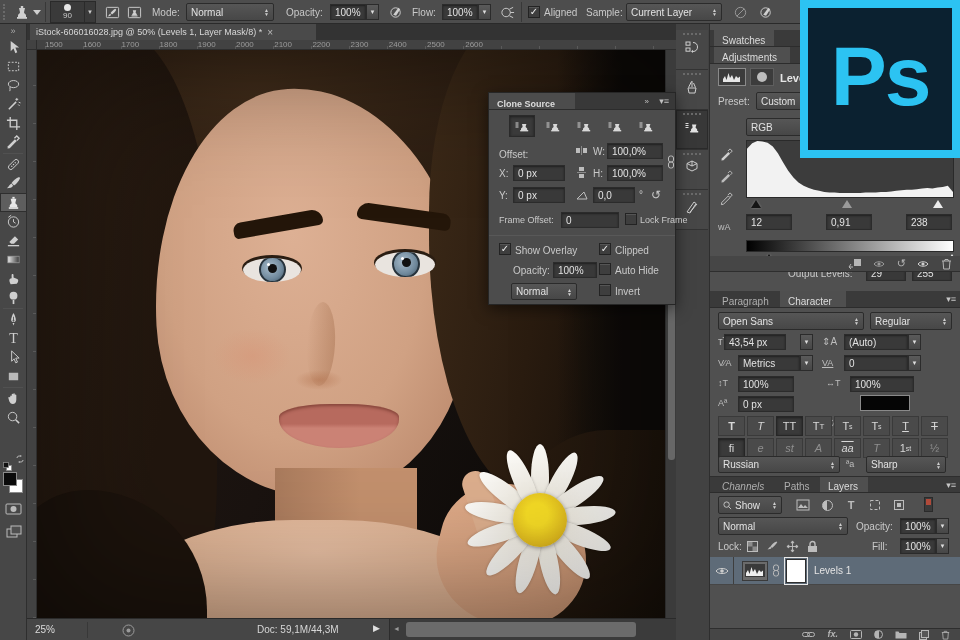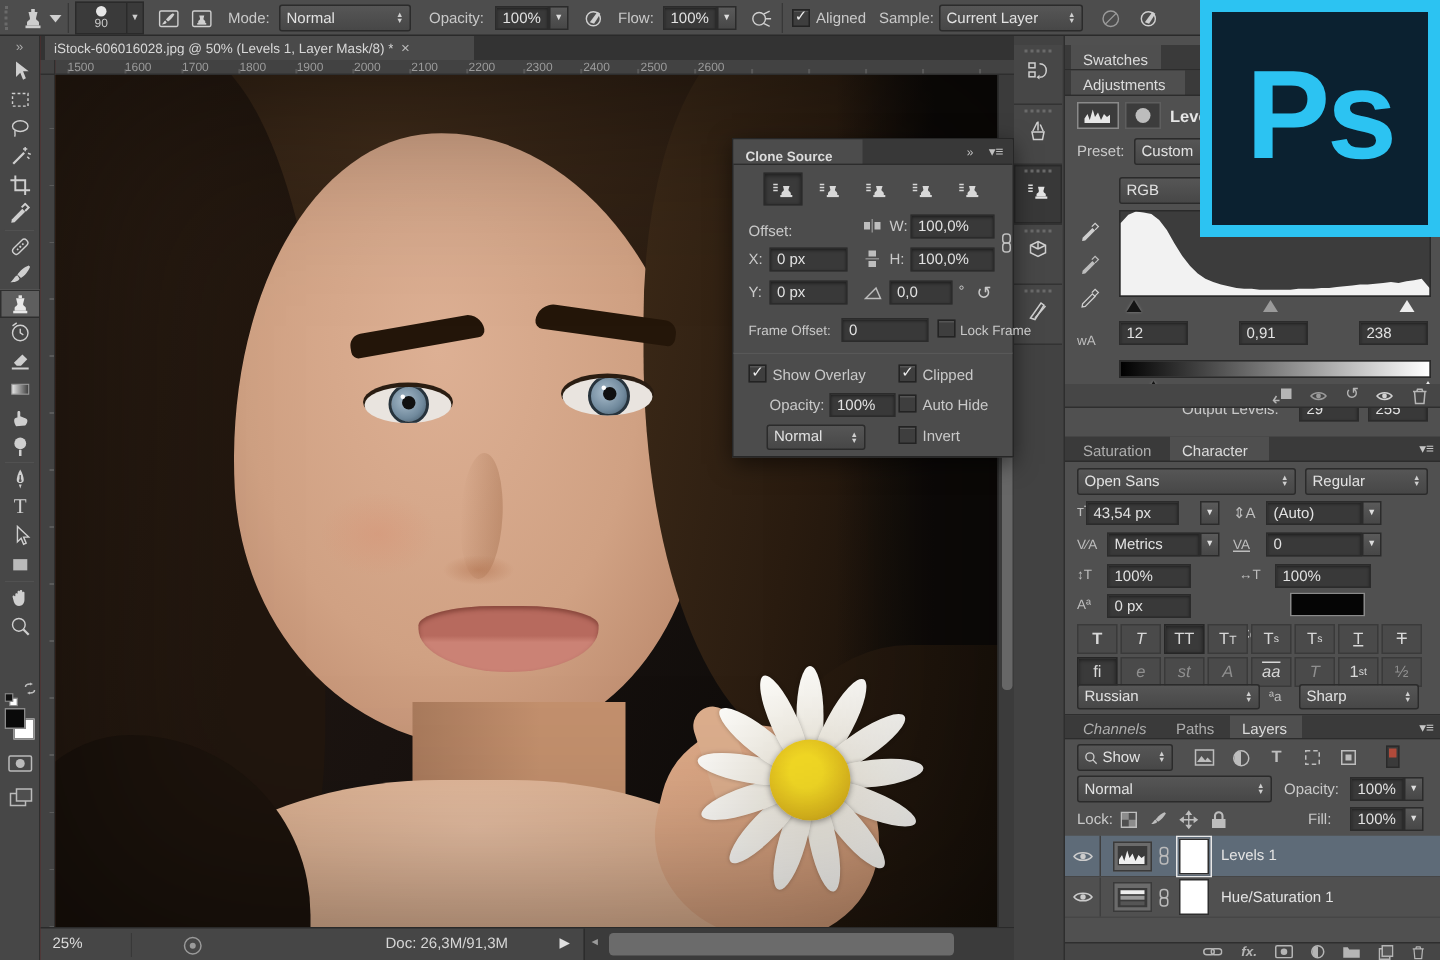--- a/index.html
+++ b/index.html
@@ -380,21 +380,21 @@
 
     <div class="abs" style="left:0;top:594px;width:649px;height:22px;background:#464646;border-top:1px solid #2a2a2a;display:block;">
       <span class="abs lbl" style="left:8px;top:5px;color:#dcdcdc;">25%</span>
       <div class="abs sep" style="left:60px;top:3px;height:16px;"></div>
       <div class="abs icnbtn" style="left:94px;top:4px;width:14px;height:14px;">
           <svg width="13" height="13" viewBox="0 0 13 13">
             <circle cx="6.5" cy="6.5" r="5.5" fill="none" stroke="#9a9a9a"></circle>
             <circle cx="6.5" cy="6.5" r="2" fill="#9a9a9a"></circle>
           </svg>
         </div>
-      <span class="abs lbl" style="left:230px;top:5px;color:#d6d6d6;">Doc: 26,3M/91,3M</span>
+      <span class="abs lbl" style="left:230px;top:5px;color:#d6d6d6;">Doc: 59,1M/44,3M</span>
       <span class="abs" style="left:346px;top:4px;color:#e0e0e0;font-size:9px;">▶</span>
       <div class="abs" style="left:362px;top:0;width:287px;height:22px;background:#3b3b3b;border-left:1px solid #2c2c2c;">
         <span class="abs" style="left:3px;top:6px;font-size:7px;color:#9a9a9a;">◄</span>
         <div class="abs" style="left:16px;top:3px;width:230px;height:15px;background:#6b6b6b;border-radius:3px;"></div>
       </div>
     </div>
   </div>
 
   <div class="abs" style="left:676px;top:24px;width:34px;height:616px;background:#424242;border-right:1px solid #2e2e2e;padding-top:6px;">
     <div class="stripbtn">
@@ -555,21 +555,21 @@
         </span>
       <span class="icnbtn">
           <svg width="11" height="12" viewBox="0 0 11 12">
             <path d="M1 3h9M3.5 3l.5-1.5h3L7.5 3M2 3l.7 8h5.6L9 3" fill="none" stroke="#b5b5b5"></path>
           </svg>
         </span>
     </div>
 
     <div class="abs tbar" style="left:0;top:267px;width:250px;height:17px;">
       <div class="tab inactive" style="position:absolute;left:4px;width:64px;">
-          <span>Saturation</span>
+          <span>Paragraph</span>
         </div>
       <div class="tab" style="position:absolute;left:70px;width:66px;">
           <span>Character</span>
         </div>
       <span class="abs" style="right:4px;top:3px;color:#c6c6c6;font-size:9px;">▾≡</span>
     </div>
     <div class="abs panelbody" style="left:0;top:284px;width:250px;height:169px;border-bottom:1px solid #2e2e2e;">
       <div class="abs select" style="left:8px;top:4px;width:146px;">
           <span>Open Sans</span>
           <span class="updown">
@@ -806,44 +806,20 @@
             </div>
             <span style="margin-left:4px;display:flex;">
               <svg width="8" height="13" viewBox="0 0 8 13">
                 <rect x="1.5" y="1" width="5" height="5.5" rx="2" fill="none" stroke="#bbb"></rect>
                 <rect x="1.5" y="6.5" width="5" height="5.5" rx="2" fill="none" stroke="#bbb"></rect>
               </svg>
             </span>
             <div class="maskthumb selmask"></div>
             <span class="lname">Levels 1</span>
           </div>
-          <div class="layer-row" style="top: 28px; height: 27px;">
-            <div class="eyecell">
-              <svg width="14" height="10" viewBox="0 0 14 10">
-                <path d="M1 5c2.3-3.4 9.7-3.4 12 0-2.3 3.4-9.7 3.4-12 0z" fill="none" stroke="#ccc"></path>
-                <circle cx="7" cy="5" r="1.8" fill="#ccc"></circle>
-              </svg>
-            </div>
-            <div class="thumbchip">
-              <svg width="20" height="13" viewBox="0 0 20 13">
-                <rect x="0" y="0" width="20" height="13" fill="#3a3a3a"></rect>
-                <rect x="2" y="1.5" width="16" height="2.6" fill="#eee"></rect>
-                <rect x="2" y="5.2" width="16" height="2.6" fill="#999"></rect>
-                <rect x="2" y="8.9" width="16" height="2.6" fill="#555"></rect>
-              </svg>
-            </div>
-            <span style="margin-left:4px;display:flex;">
-              <svg width="8" height="13" viewBox="0 0 8 13">
-                <rect x="1.5" y="1" width="5" height="5.5" rx="2" fill="none" stroke="#bbb"></rect>
-                <rect x="1.5" y="6.5" width="5" height="5.5" rx="2" fill="none" stroke="#bbb"></rect>
-              </svg>
-            </span>
-            <div class="maskthumb"></div>
-            <span class="lname">Hue/Saturation 1</span>
-          </div>
         </div>
 
       <div class="abs" style="left:0;top:135px;width:250px;height:12px;background:#464646;border-top:1px solid #2e2e2e;display:flex;align-items:center;justify-content:flex-end;gap:12px;padding-right:10px;">
         <span class="icnbtn">
             <svg width="13" height="7" viewBox="0 0 13 7">
               <rect x="0.5" y="1.5" width="7" height="4" rx="2" fill="none" stroke="#b5b5b5"></rect>
               <rect x="5.5" y="1.5" width="7" height="4" rx="2" fill="none" stroke="#b5b5b5"></rect>
             </svg>
           </span>
         <span style="font-style:italic;font-weight:bold;color:#b5b5b5;font-size:9px;line-height:1;">fx.</span>

